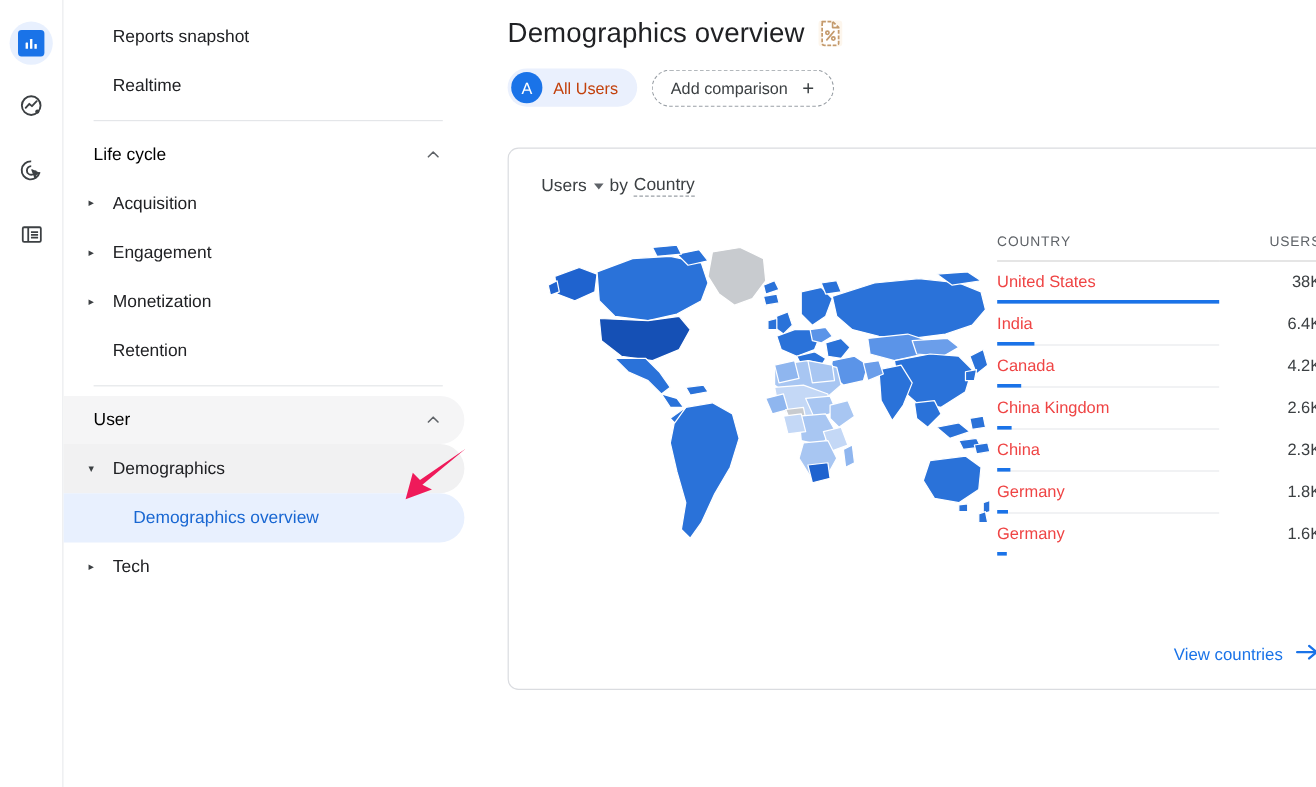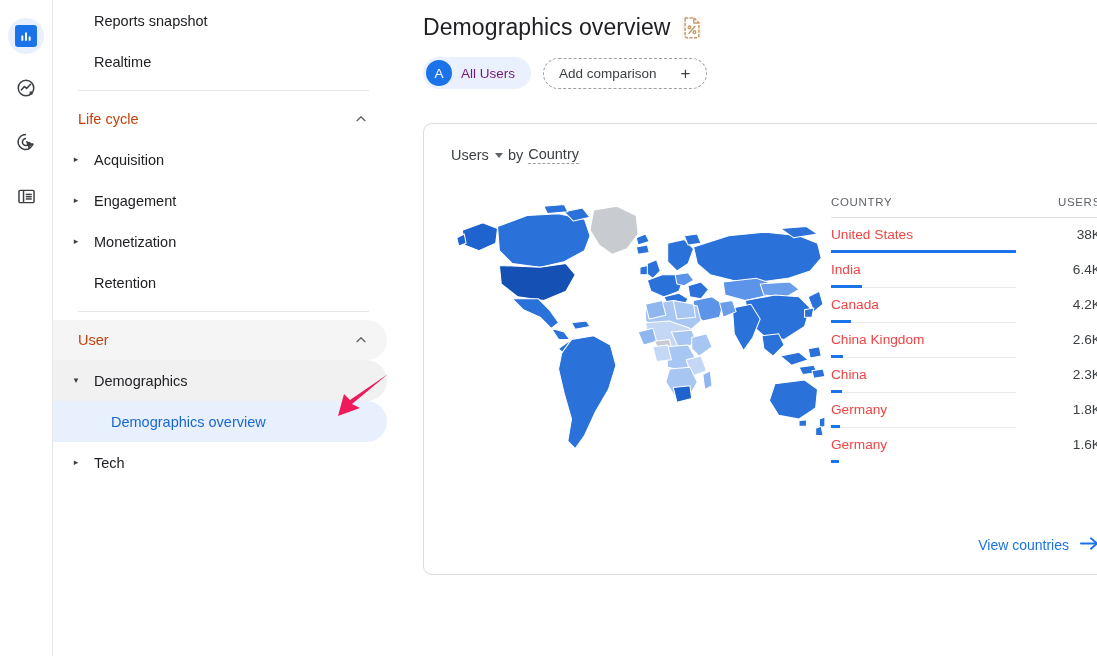--- a/index.html
+++ b/index.html
@@ -30,20 +30,21 @@
   .rail-tile {
     width: 22px; height: 22px; border-radius: 3px;
     display:flex; align-items:center; justify-content:center;
   }
   .rail-tile.filled { background: #1a73e8; }
 
   
   .sidebar {
     width: 334px; flex: 0 0 334px; height: 656px;
     background: #ffffff;
+    padding-top: 10px;
     position: relative;
   }
   .nav-item {
     height: 41px; display: flex; align-items: center;
     padding-left: 41px; padding-right: 12px;
     font-size: 14.5px; color: #202124;
     border-top-right-radius: 21px; border-bottom-right-radius: 21px;
     cursor: pointer; position: relative;
   }
   .nav-item .caret {
@@ -52,21 +53,21 @@
   }
   .nav-item.lvl1 { padding-left: 41px; }
   .nav-item.lvl2 { padding-left: 58px; }
   .nav-item.hover-bg { background: #f1f1f2; }
   .nav-item.active-bg { background: #e8f0fe; color: #1967d2; }
   .nav-item.active-bg .nav-label { color: #1967d2; }
 
   .section-head {
     height: 40px; display: flex; align-items: center;
     padding-left: 25px; padding-right: 18px;
-    font-size: 14.5px; color: #c2410c;
+    font-size: 14.5px; color: #000000;
     border-top-right-radius: 21px; border-bottom-right-radius: 21px;
     cursor: pointer; justify-content: space-between;
   }
   .section-head.shaded { background: #f5f5f6; }
   .chev { color:#5f6368; display:flex; align-items:center; }
   .divider { height: 1px; background: #e4e6e9; margin: 8px 18px 8px 25px; }
 
   
   .main { flex: 1; height: 656px; padding: 14px 8px 0 36px; position: relative; }
 
@@ -78,23 +79,23 @@
   .chip-allusers {
     display: flex; align-items: center; gap: 9px;
     background: #eaf0fd; border-radius: 16px;
     padding: 3px 16px 3px 3px; cursor: pointer;
   }
   .avatar {
     width: 26px; height: 26px; border-radius: 50%;
     background: #1a73e8; color: #fff; font-size: 13.5px;
     display: flex; align-items: center; justify-content: center;
   }
-  .chip-label { font-size: 13.5px; color: #701a75; }
+  .chip-label { font-size: 13.5px; color: #c2410c; }
   .chip-add {
-    display: flex; align-items: center; gap: 24px;
+    display: flex; align-items: center; gap: 12px;
     border: 1.4px dashed #9aa0a6; border-radius: 17px;
     padding: 6px 15px; font-size: 13.5px; color: #3c4043; cursor: pointer;
   }
   .plus { font-size: 17px; line-height: 1; color:#3c4043; }
 
   
   .card {
     width: 703px; height: 452px;
     border: 1px solid #dadce0; border-radius: 9px;
     background: #fff; position: relative;

